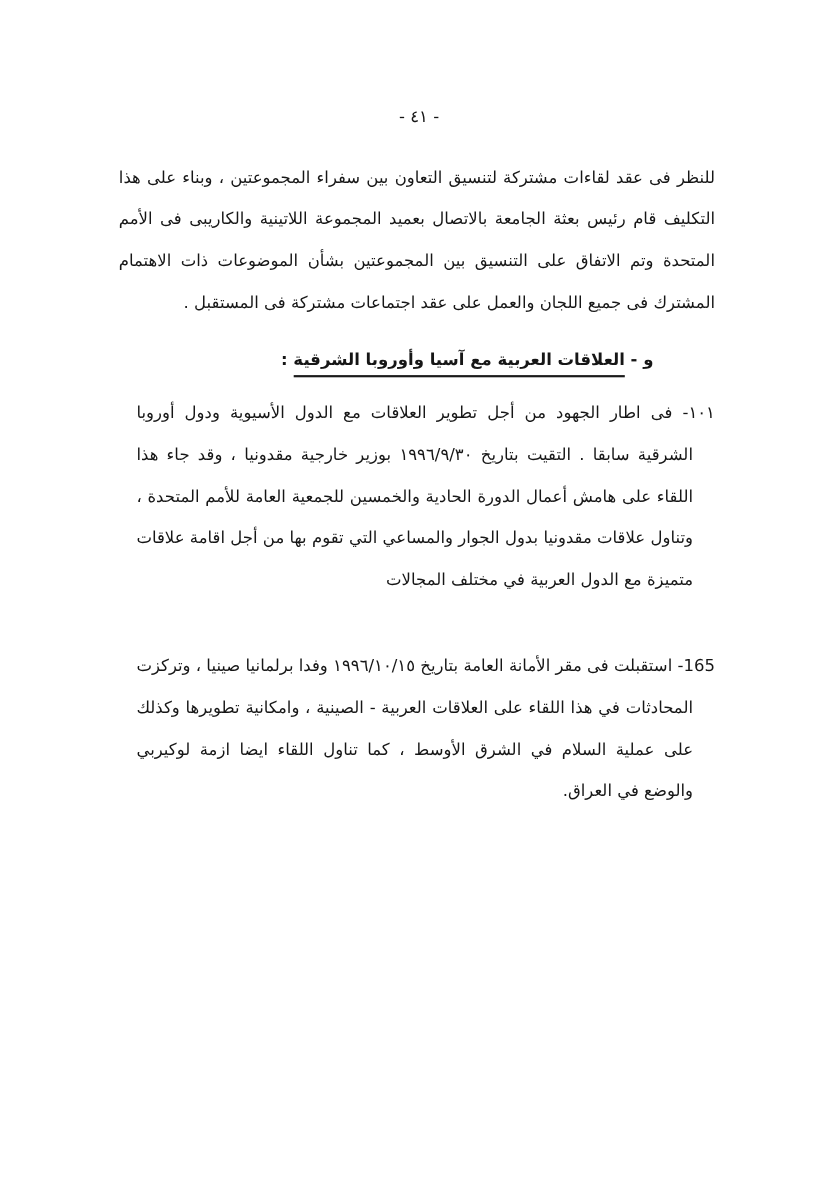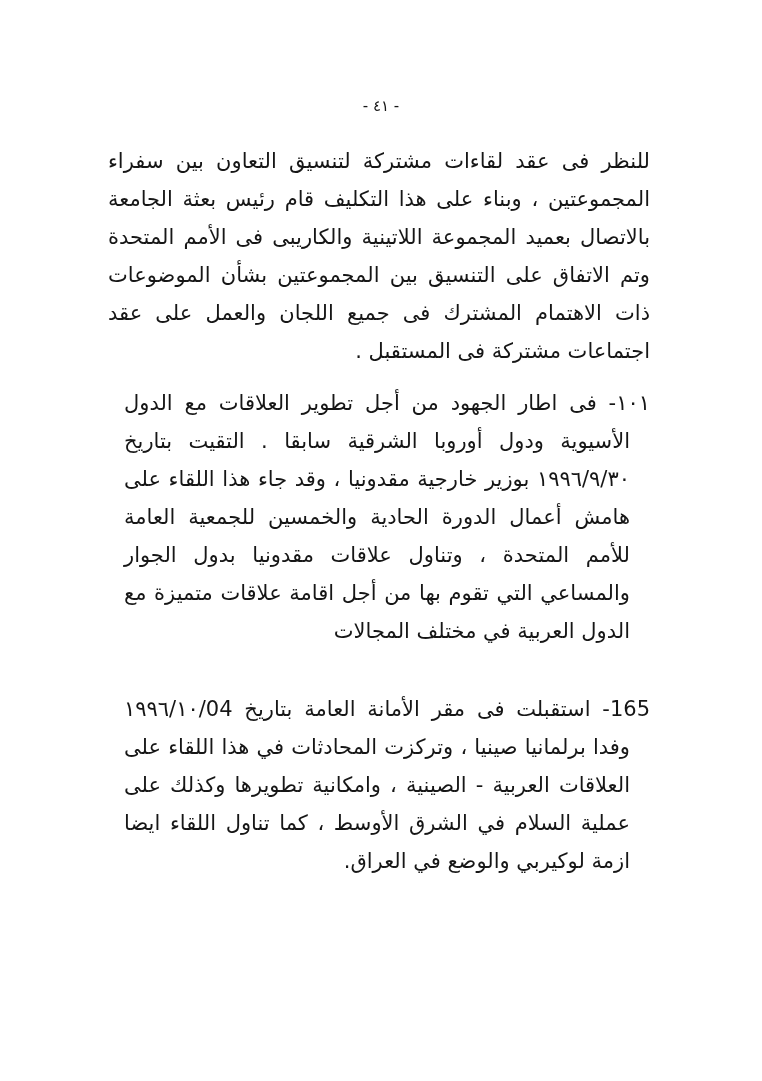--- a/index.html
+++ b/index.html
@@ -22,21 +22,21 @@
     text-align: center;
     font-size: 15px;
     letter-spacing: 2px;
     line-height: 18px;
     direction: rtl;
   }
   .content {
     direction: rtl;
     unicode-bidi: embed;
     margin: 27px 112px 0 108px;
-    font-size: 21px;
+    font-size: 15px;
     line-height: 38px;
     text-align: justify;
     font-weight: 400;
   }
   .intro {
     margin: 0 0 14px 0;
   }
   .heading {
     margin: 0 0 10px 0;
     padding-right: 56px;
@@ -61,20 +61,21 @@
 <body>
 
 <div class="page">
 
   <div class="pagenum">- ٤١ -</div>
 
   <div class="content">
 
     <p class="intro">للنظر فى عقد لقاءات مشتركة لتنسيق التعاون بين سفراء المجموعتين ، وبناء على هذا التكليف قام رئيس بعثة الجامعة بالاتصال بعميد المجموعة اللاتينية والكاريبى فى الأمم المتحدة وتم الاتفاق على التنسيق بين المجموعتين بشأن الموضوعات ذات الاهتمام المشترك فى جميع اللجان والعمل على عقد اجتماعات مشتركة فى المستقبل .</p>
 
+    <div class="heading"><span class="hd-prefix">و - </span><span class="hd-title">العلاقات العربية مع آسيا وأوروبا الشرقية</span><span class="hd-suffix"> :</span></div>
 
     <p class="item"><span class="num">١٠١-</span> <span class="txt">فى اطار الجهود من أجل تطوير العلاقات مع الدول الأسيوية ودول أوروبا الشرقية سابقا . التقيت بتاريخ ١٩٩٦/٩/٣٠ بوزير خارجية مقدونيا ، وقد جاء هذا اللقاء على هامش أعمال الدورة الحادية والخمسين للجمعية العامة للأمم المتحدة ، وتناول علاقات مقدونيا بدول الجوار والمساعي التي تقوم بها من أجل اقامة علاقات متميزة مع الدول العربية في مختلف المجالات</span></p>
 
-    <p class="item"><span class="num">165-</span> <span class="txt">استقبلت فى مقر الأمانة العامة بتاريخ ١٩٩٦/١٠/04 وفدا برلمانيا صينيا ، وتركزت المحادثات في هذا اللقاء على العلاقات العربية - الصينية ، وامكانية تطويرها وكذلك على عملية السلام في الشرق الأوسط ، كما تناول اللقاء ايضا ازمة لوكيربي والوضع في العراق.</span></p>
+    <p class="item"><span class="num">165-</span> <span class="txt">استقبلت فى مقر الأمانة العامة بتاريخ ١٩٩٦/١٠/١٥ وفدا برلمانيا صينيا ، وتركزت المحادثات في هذا اللقاء على العلاقات العربية - الصينية ، وامكانية تطويرها وكذلك على عملية السلام في الشرق الأوسط ، كما تناول اللقاء ايضا ازمة لوكيربي والوضع في العراق.</span></p>
 
 
   </div>
 </div>
 
 </body></html>

